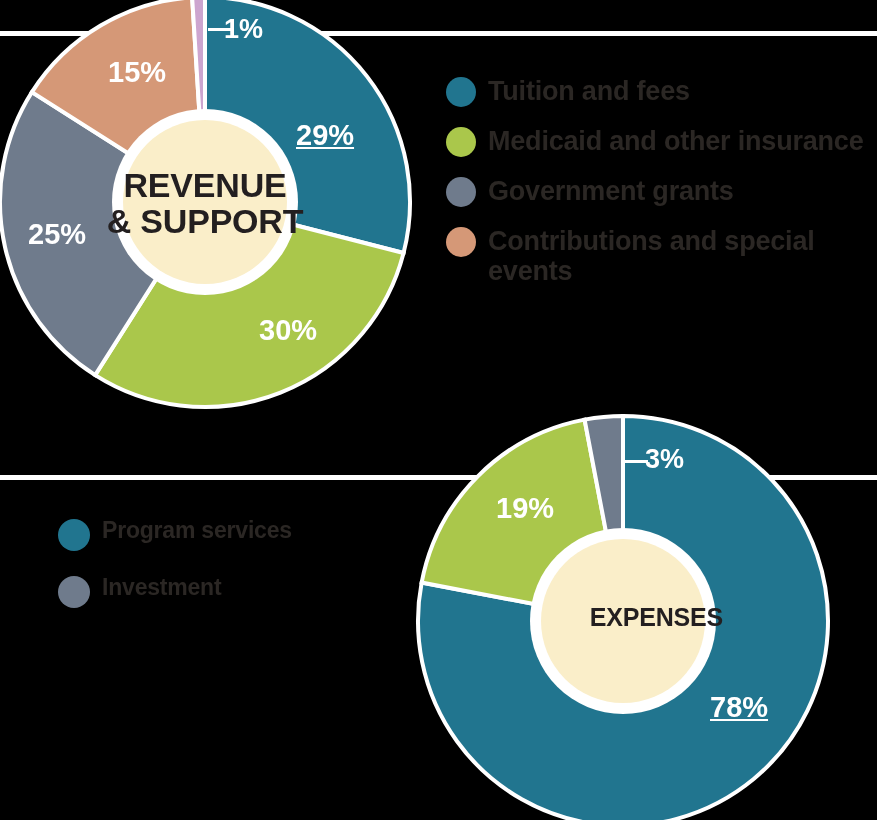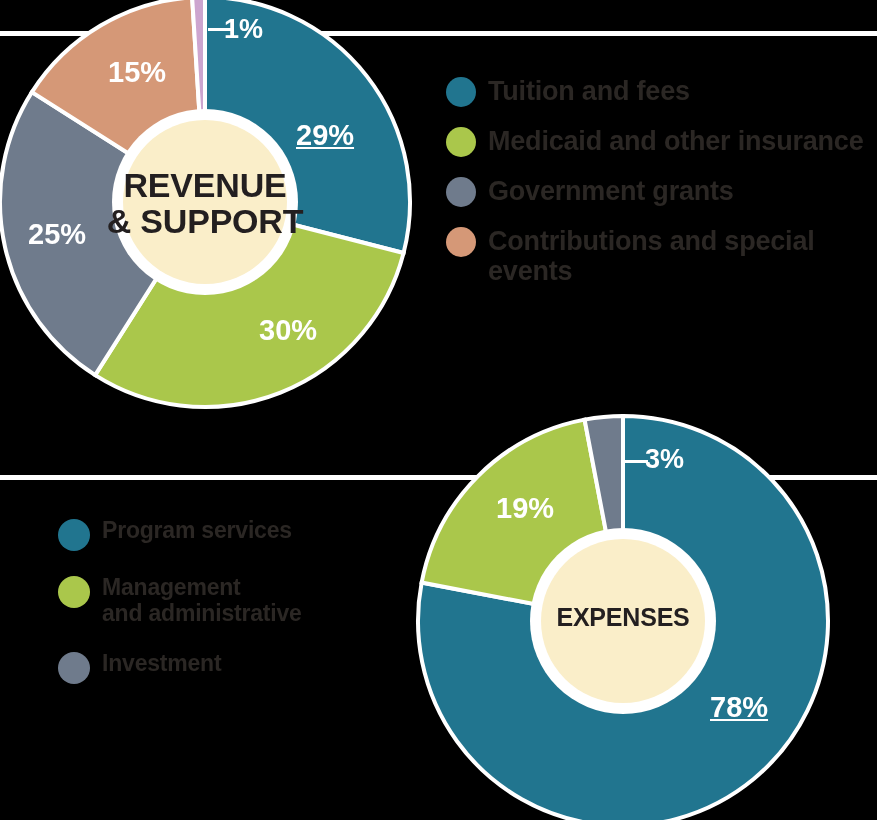--- a/index.html
+++ b/index.html
@@ -55,20 +55,21 @@
     pointer-events: none;
     white-space: pre-line;
   }
   #revenue-hub-label {
     left: 105px; top: 168px; width: 200px;
     font-size: 34px;
   }
   #expenses-hub-label {
     left: 523px; top: 604px; width: 200px;
     font-size: 25px;
+    text-align: right;
   }
 
   
   .slice-label {
     position: absolute;
     color: #ffffff;
     font-weight: bold;
     font-size: 29px;
     font-family: "Liberation Sans", sans-serif;
     pointer-events: none;
@@ -202,25 +203,20 @@
   <div class="leader" style="left:622px; top:460px; width:26px;"></div>
   <div class="slice-label small" style="left:645px; top:444px;">3%</div>
 
   <div class="legend" id="expenses-legend">
 
     <div class="legend-item">
       <span class="legend-swatch" style="background:#21758f"></span>
       <span class="legend-label">Program services</span>
     </div>
 
-    <div class="legend-item">
-      <span class="legend-swatch" style="background:#aac74b"></span>
-      <span class="legend-label">Management
-and administrative</span>
-    </div>
 
     <div class="legend-item">
       <span class="legend-swatch" style="background:#6f7b8c"></span>
       <span class="legend-label">Investment</span>
     </div>
 
   </div>
 
 </div>
 

